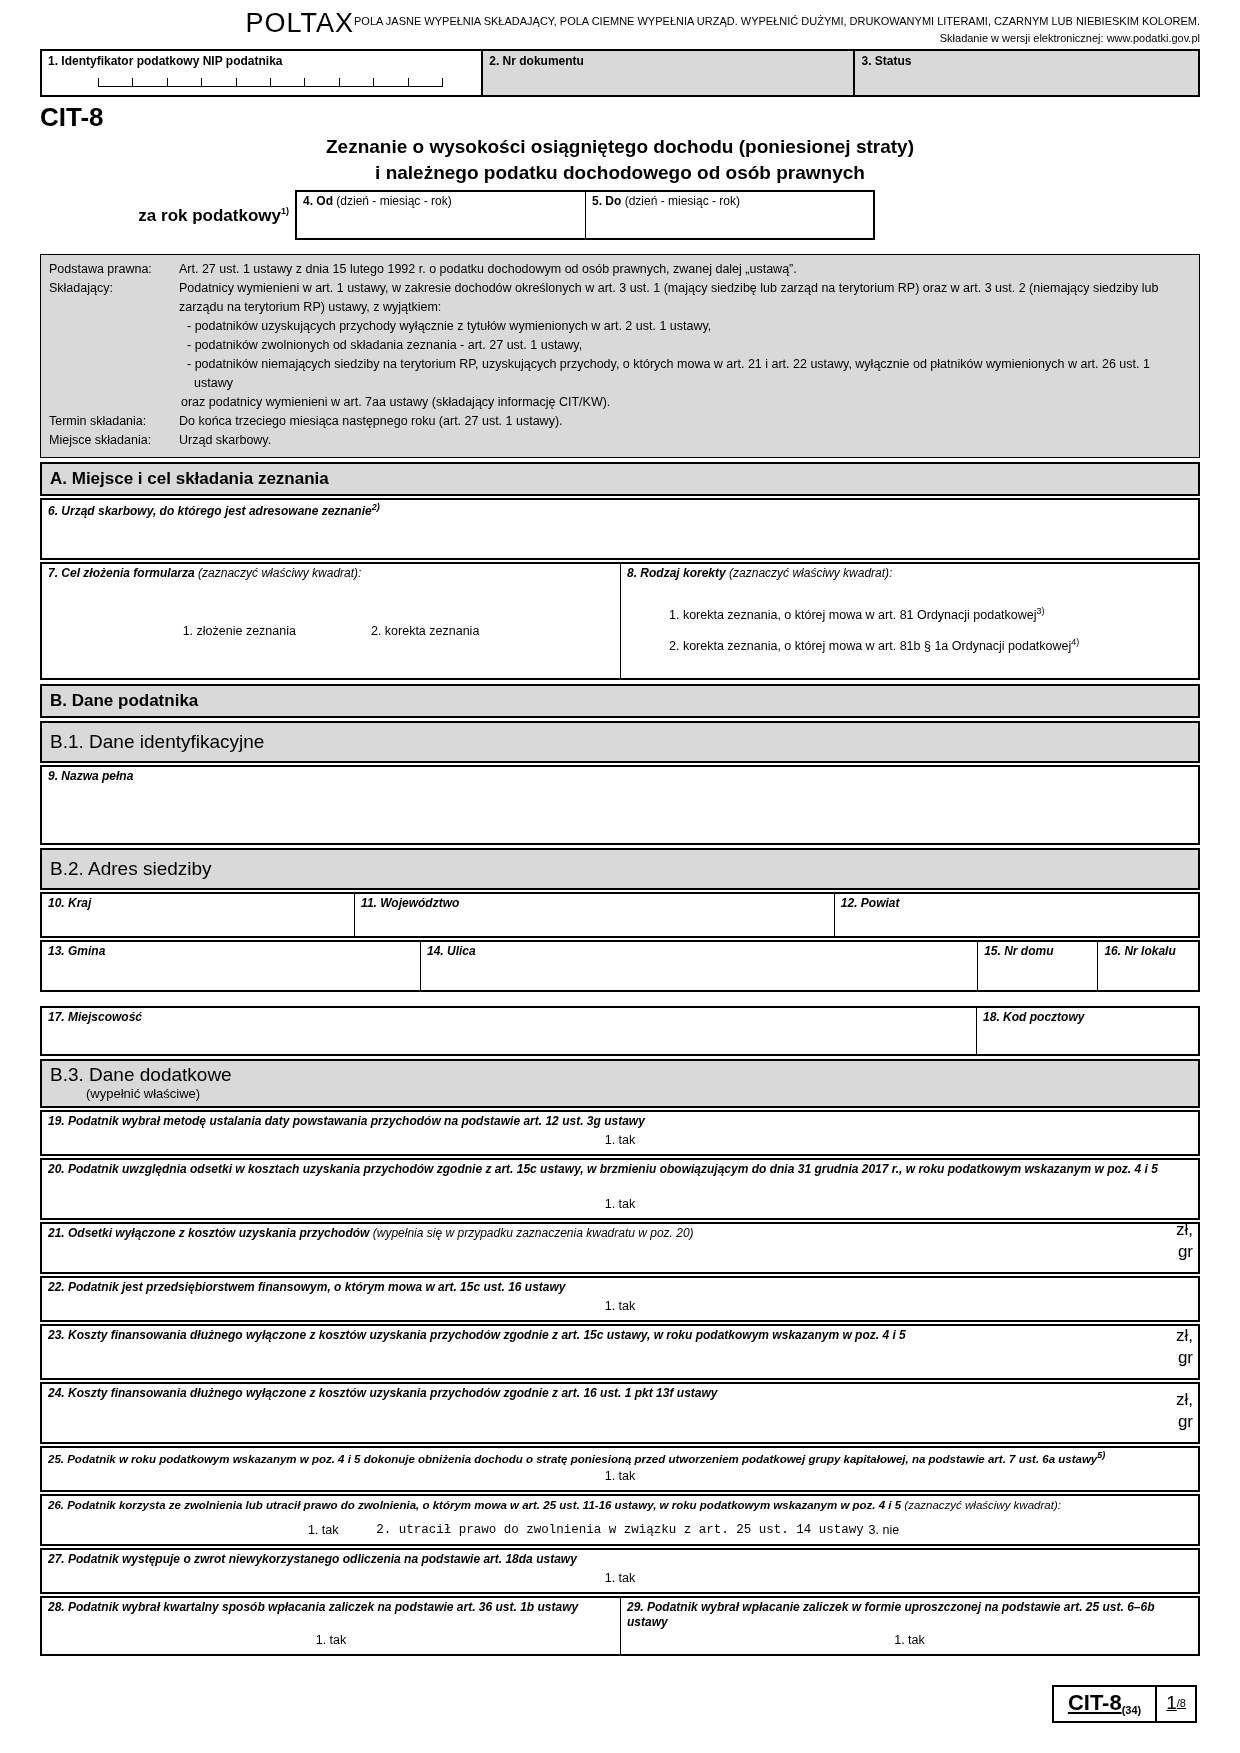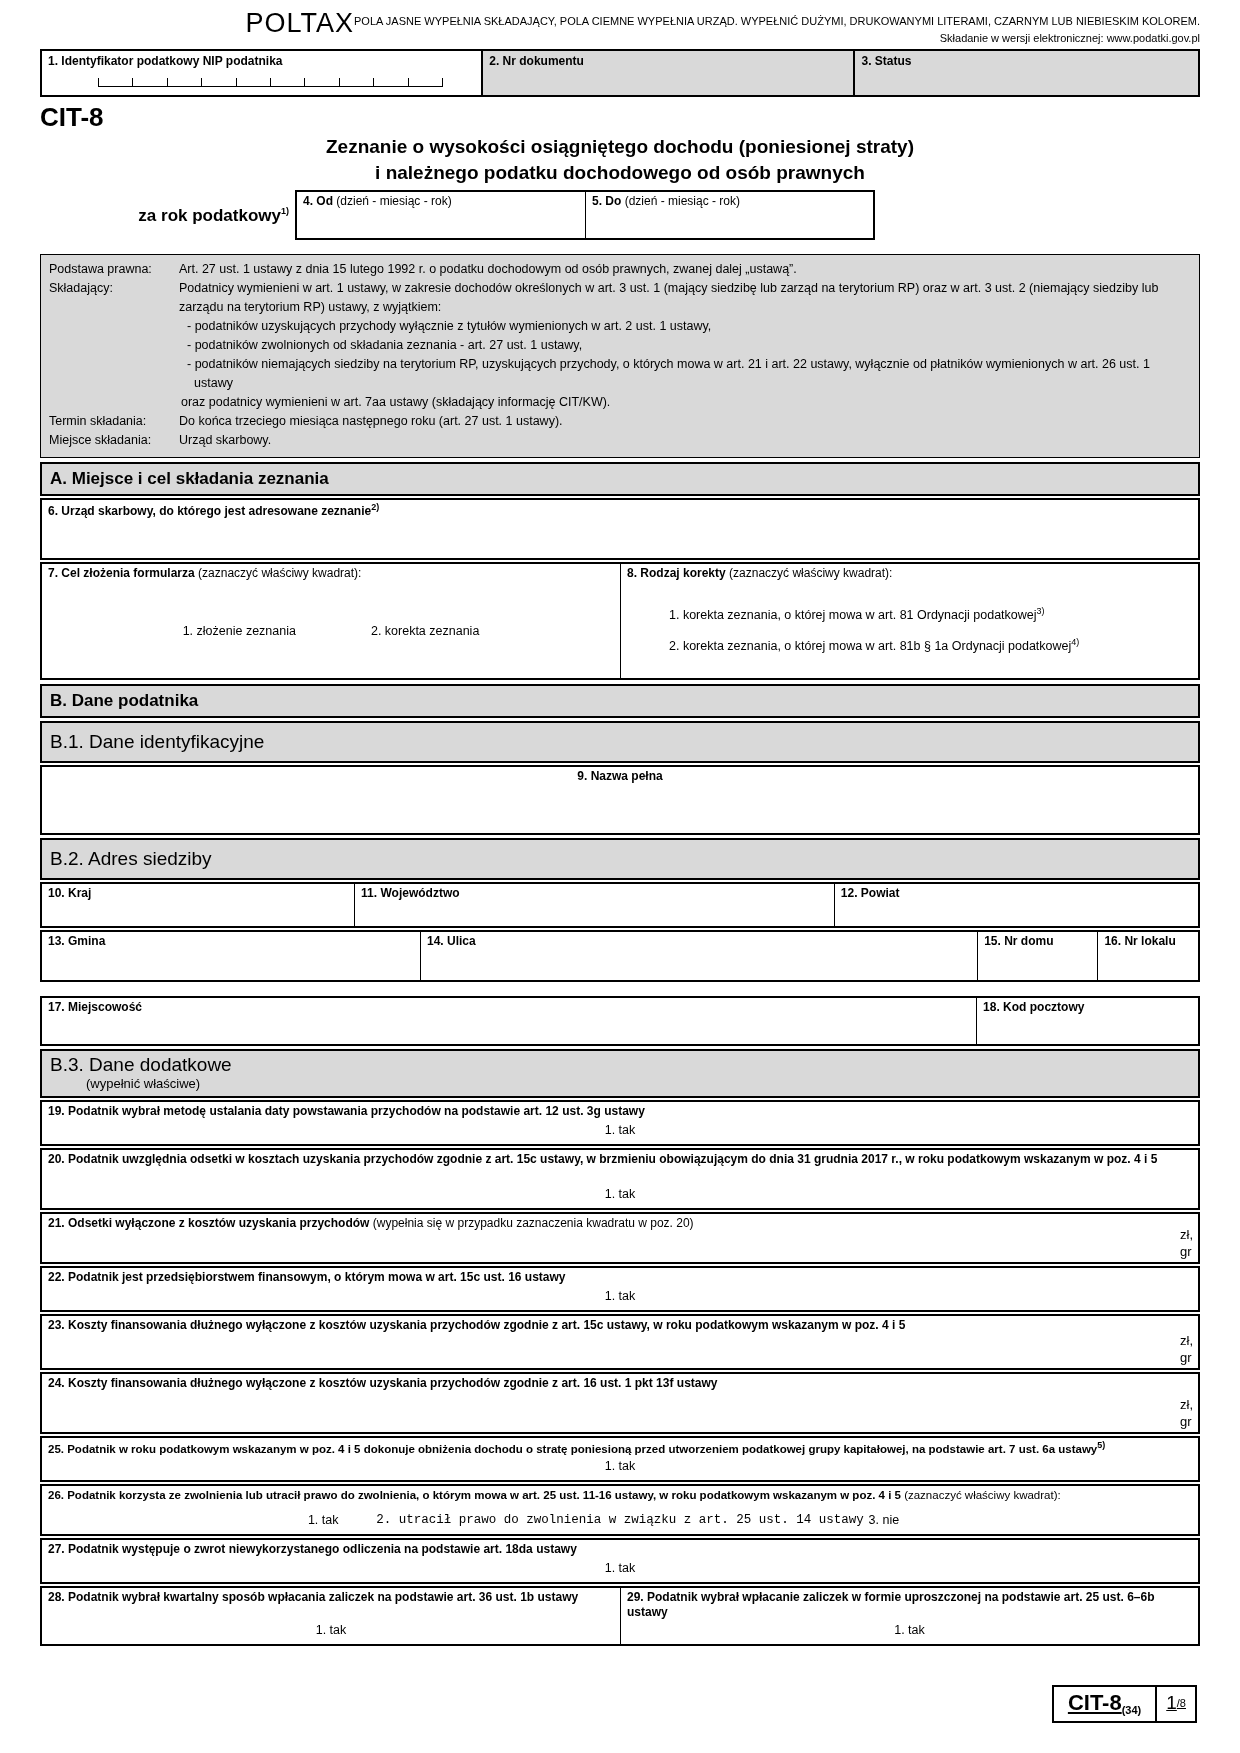--- a/index.html
+++ b/index.html
@@ -47,29 +47,29 @@
   .outro { padding-left: 2px; }
 
   
   .secbar { border: 2px solid #000; background: #d9d9d9; font-weight: bold; font-size: 17px; padding: 5px 8px; margin-top: 4px; }
   .subbar { border: 2px solid #000; background: #d9d9d9; font-weight: normal; font-size: 19px; padding: 8px 8px; margin-top: 3px; }
   .b3bar { padding: 3px 8px 4px 8px; }
   .b3sub { display: block; font-size: 13px; padding-left: 36px; line-height: 1.2; }
 
   
   .fbox { border: 2px solid #000; margin-top: 2px; position: relative; display: flex; flex-direction: column; }
-  .flabel { font-size: 12px; font-weight: bold; padding: 2px 6px; line-height: 1.3; }
+  .flabel { font-size: 12px; font-weight: bold; padding: 2px 6px; line-height: 1.3; font-style: italic; }
   .fnote { font-weight: normal; }
   .fopt { text-align: center; font-size: 12.5px; margin: auto 0 7px 0; }
-  .zlgr { position: absolute; right: 5px; bottom: 2px; text-align: left; font-size: 13px; line-height: 1.25; }
+  .zlgr { position: absolute; right: 5px; bottom: 10px; text-align: right; font-size: 17px; line-height: 1.25; }
   sup { font-size: 9px; }
   .fcell { display: flex; flex-direction: column; position: relative; }
   .fcell + .fcell { border-left: 1px solid #000; }
 
-  .h62 { height: 62px; } .h118 { height: 118px; } .h70 { height: 70px; align-items: center; }
+  .h62 { height: 62px; } .h118 { height: 118px; } .h70 { height: 80px; }
   .h46 { height: 46px; } .h52 { height: 52px; } .h50 { height: 50px; margin-top: 14px; }
   .h56 { height: 56px; } .h54 { height: 62px; } .h62b { height: 62px; } .h60 { height: 60px; }
 
   .f7opts { display: flex; justify-content: center; gap: 75px; font-size: 12.5px; margin-top: 40px; }
   .f8opts { display: flex; flex-direction: column; gap: 15px; padding-left: 48px; margin-top: 22px; font-size: 12.5px; }
 
   .f26opts { position: relative; height: 20px; font-size: 12.5px; margin-top: 8px; }
   .f26o1 { position: absolute; left: 23%; }
   .f26o2 { position: absolute; left: 50%; transform: translateX(-50%); font-family: Liberation Mono, monospace; }
   .f26o3 { position: absolute; left: 71.5%; }

